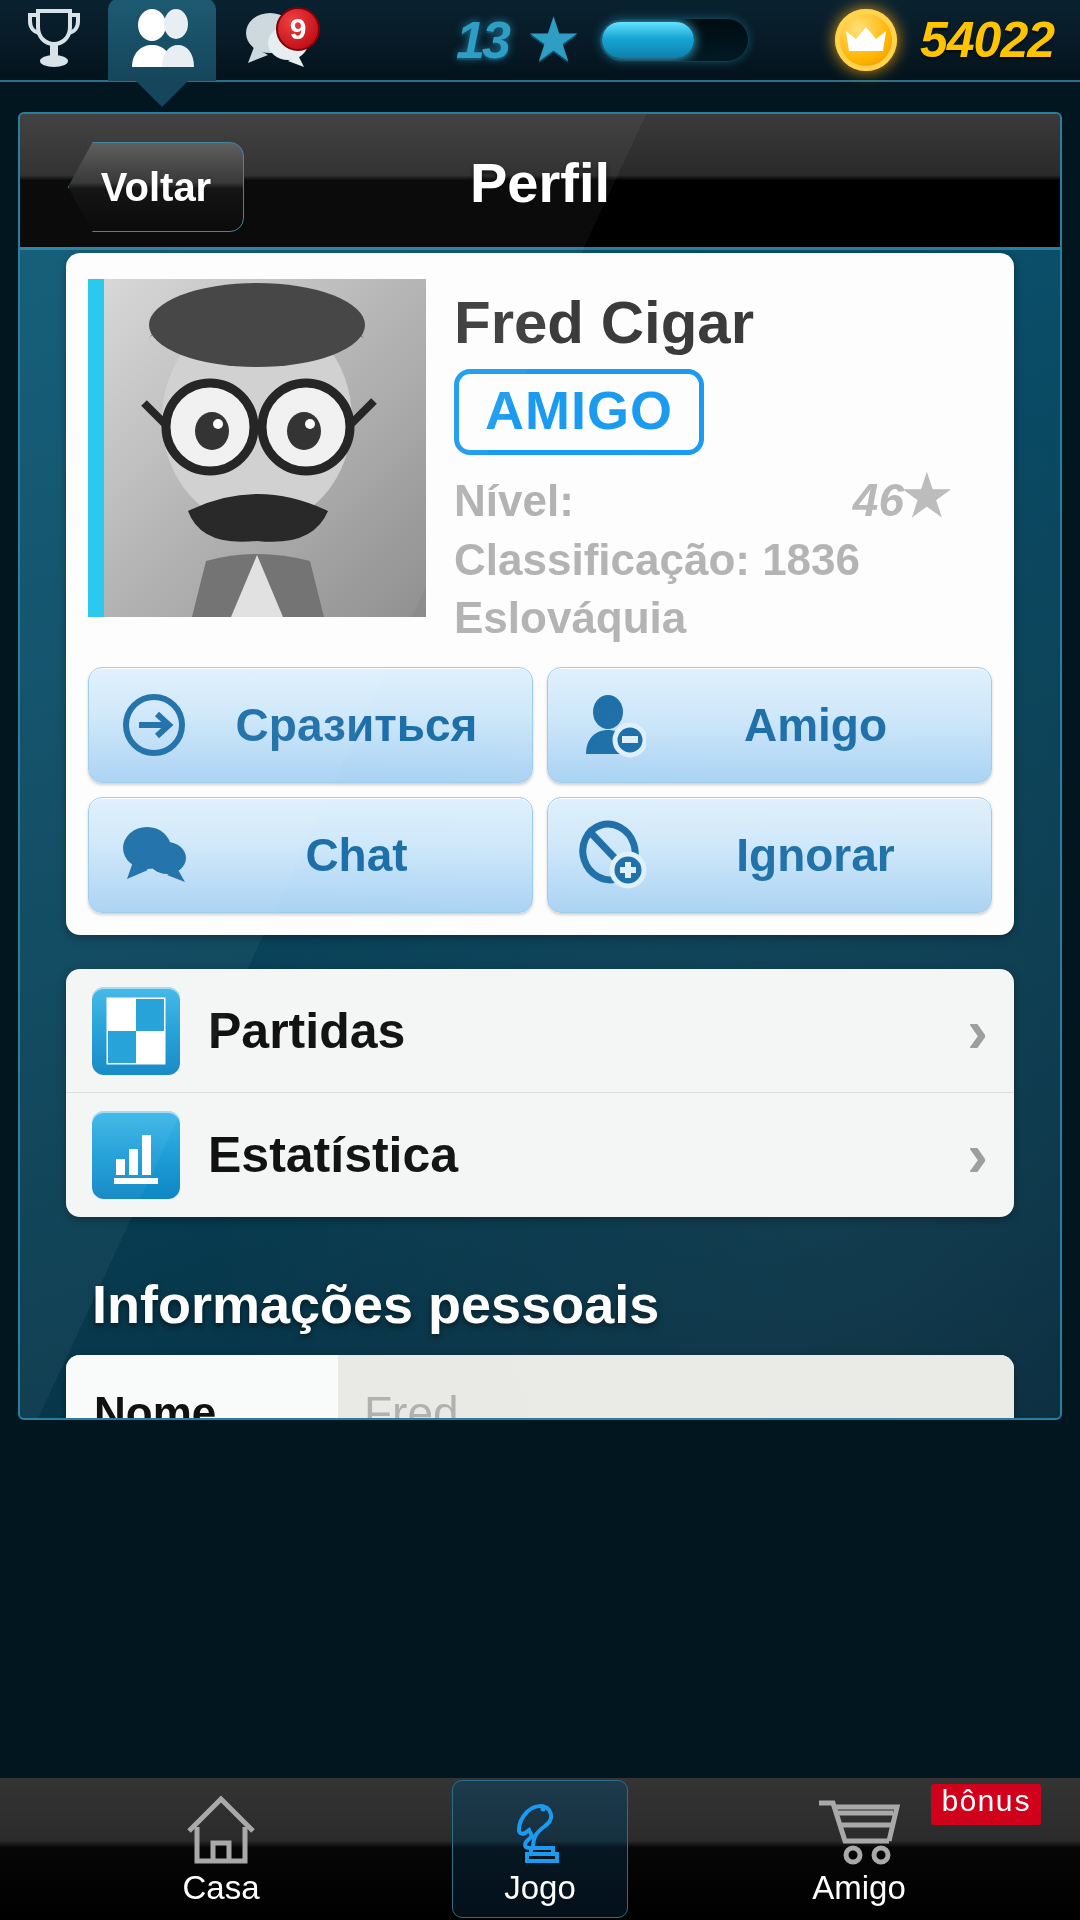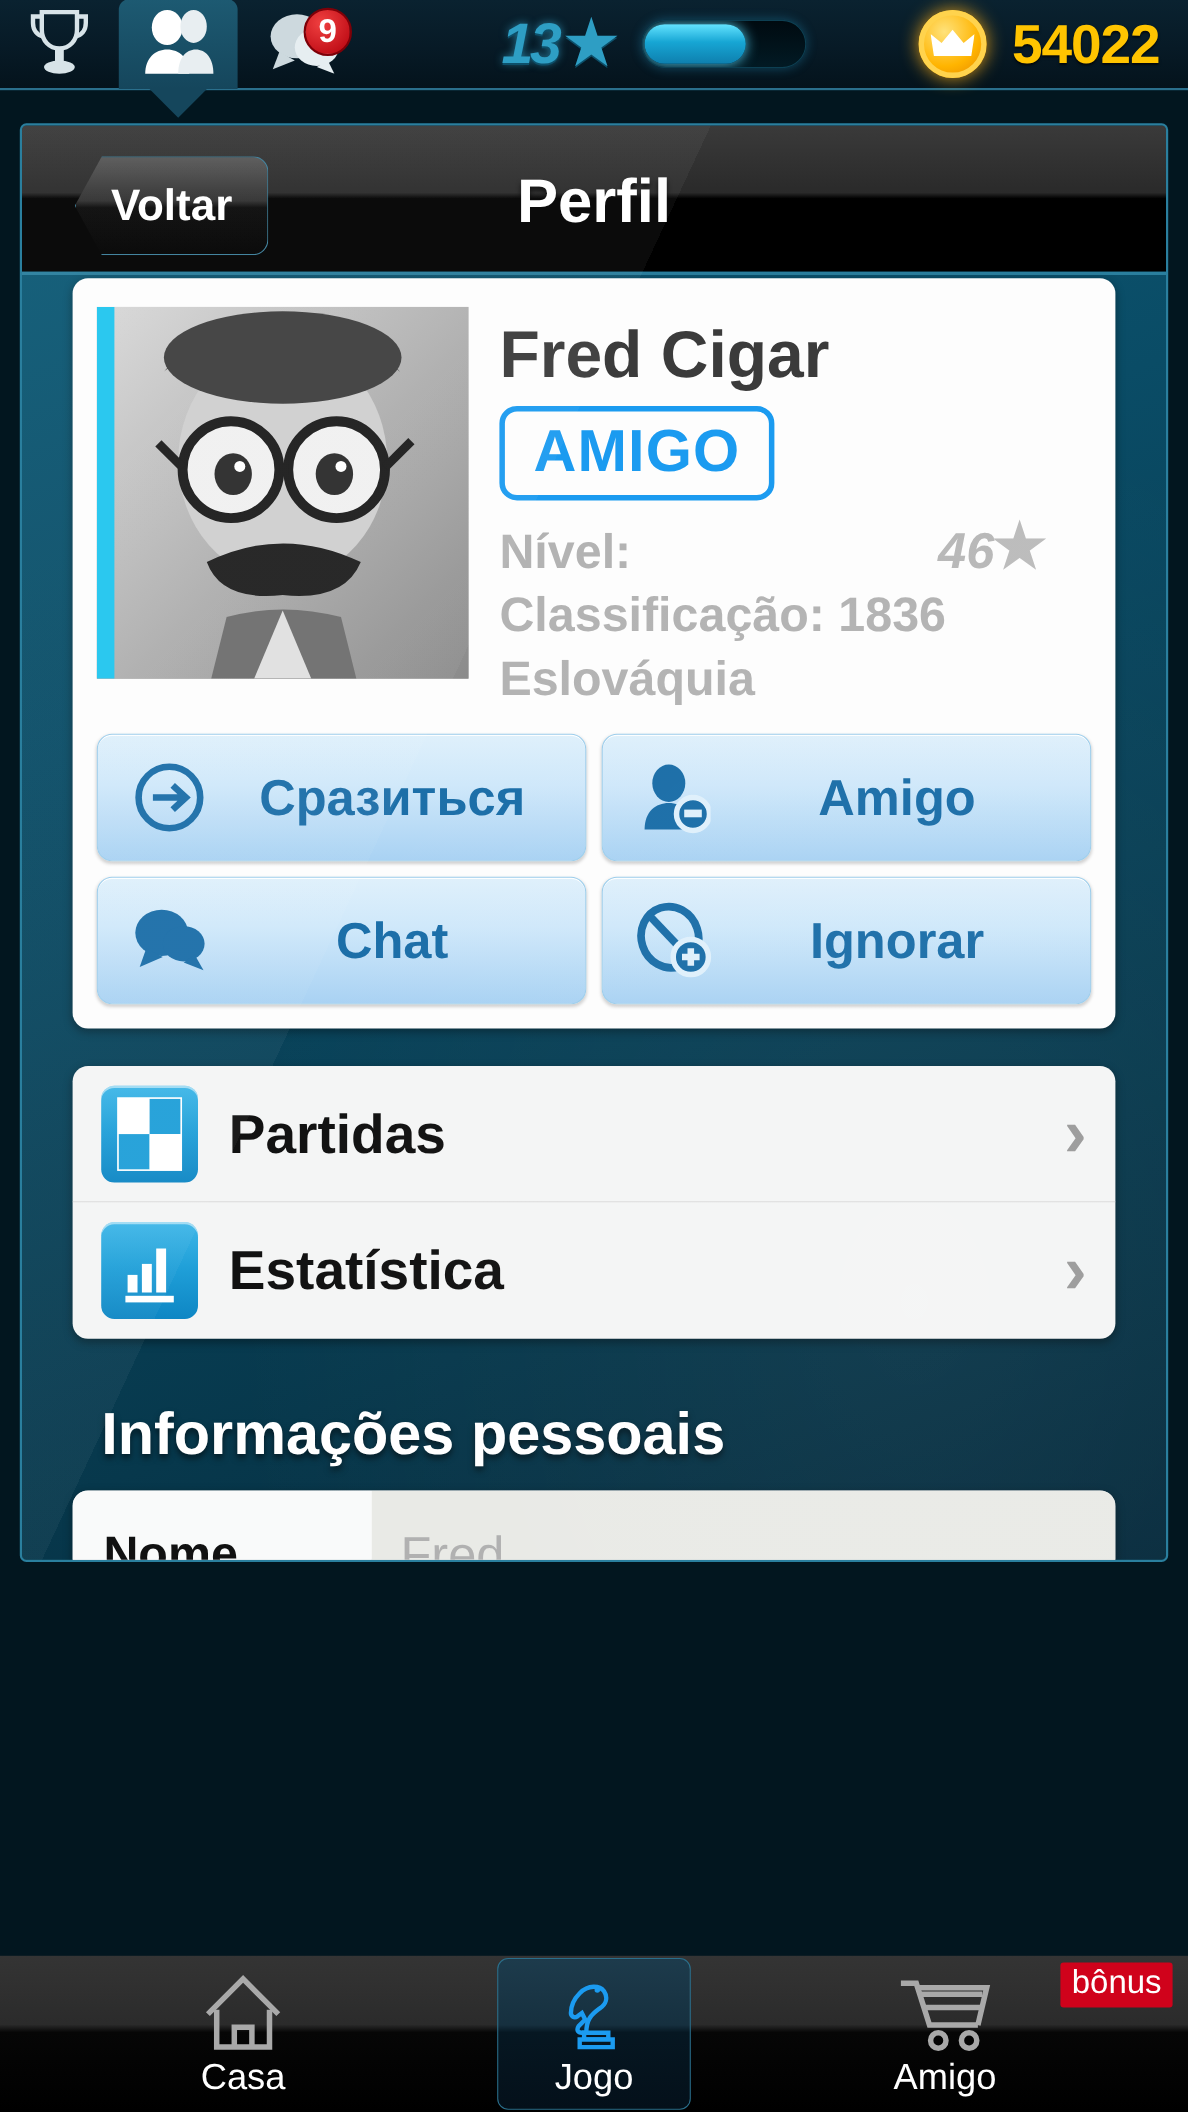--- a/index.html
+++ b/index.html
@@ -30,40 +30,40 @@
     width:0;height:0; border-left:27px solid transparent; border-right:27px solid transparent;
     border-top:27px solid #15465c;
   }
   .badge-red{
     position:absolute; top:8px; right:16px; min-width:44px; height:44px;
     background:radial-gradient(circle at 35% 30%,#f04040,#b3000c);
     border-radius:50%; color:#fff; font-size:30px; font-weight:bold;
     display:flex;align-items:center;justify-content:center;
     border:2px solid #7d0008;
   }
-  .lvl-wrap{ display:flex; align-items:center; margin-left:120px; gap:2px; }
+  .lvl-wrap{ display:flex; align-items:center; margin-left:120px; gap:18px; }
   .lvl-num{
     font-size:52px; font-weight:bold; font-style:italic; color:#2e9ec4;
     text-shadow:0 2px 0 #0d4f69, 0 0 8px rgba(60,190,235,.6);
     letter-spacing:-3px;
   }
   .lvl-star{ font-size:62px; color:#2e9ec4; line-height:1; text-shadow:0 2px 0 #0d4f69; }
   .xpbar{
     width:150px; height:44px; margin-left:18px; border-radius:22px;
     background:linear-gradient(180deg,#000a10,#021a24);
     border:1px solid #0d3f52; overflow:hidden; position:relative;
     box-shadow:0 0 10px rgba(40,170,220,.35);
   }
   .xpbar-fill{
     position:absolute; left:2px; top:3px; bottom:3px; width:62%;
     border-radius:20px;
     background:linear-gradient(180deg,#63e3ff 0%,#17a6d4 45%,#0e7fae 100%);
     box-shadow:0 0 12px rgba(90,220,255,.9);
   }
-  .coins{ margin-left:auto; display:flex; align-items:center; gap:23px; padding-right:26px; }
+  .coins{ margin-left:auto; display:flex; align-items:center; gap:23px; padding-right:26px;font-style:italic; }
   .coin{
     width:62px;height:62px;border-radius:50%;
     background:radial-gradient(circle at 38% 32%,#ffe27a,#ffb400 55%,#e07d00 100%);
     box-shadow:0 0 16px rgba(255,175,20,.85), inset 0 0 0 5px #ffd34d;
     display:flex;align-items:center;justify-content:center;
     font-size:34px; color:#fff;
   }
   .coin-amt{
     font-size:50px; font-weight:bold; color:#ffc400; letter-spacing:-1px;
     text-shadow:0 2px 2px rgba(0,0,0,.7);
@@ -187,22 +187,22 @@
     align-items:center; justify-content:center; gap:4px;
   }
   .nav-item.active{
     background:linear-gradient(180deg,#1d3b4c 0%,#16303f 44%,#061722 49%,#04101a 100%);
     border:1px solid #2a6f8c; border-radius:10px; margin:2px 10px;
     flex:0 0 176px;
   }
   .nav-lbl{ color:#fff; font-size:33px; }
   .nav-ic{ height:74px; display:flex; align-items:flex-end; justify-content:center;}
   .bonus-badge{
-    position:absolute; top:6px; right:14px; background:#d0021b; color:#fff;
-    font-size:30px; padding:2px 10px 5px 10px; border-radius:3px; font-weight:normal;
+    position:absolute; top:6px; right:39px; background:#d0021b; color:#fff;
+    font-size:30px; padding:2px 10px 5px 10px; border-radius:3px; font-weight:normal;font-family:Liberation Mono, monospace;
   }
 </style>
 </head>
 <body>
 
 <div class="topbar">
   <div class="tb-icon tb-trophy">
     <span>
       <svg width="56" height="62" viewBox="0 0 56 62">
         <path d="M12 4h32v16c0 10-7 17-16 17S12 30 12 20V4z" fill="none" stroke="#d7e3e8" stroke-width="4"></path>

